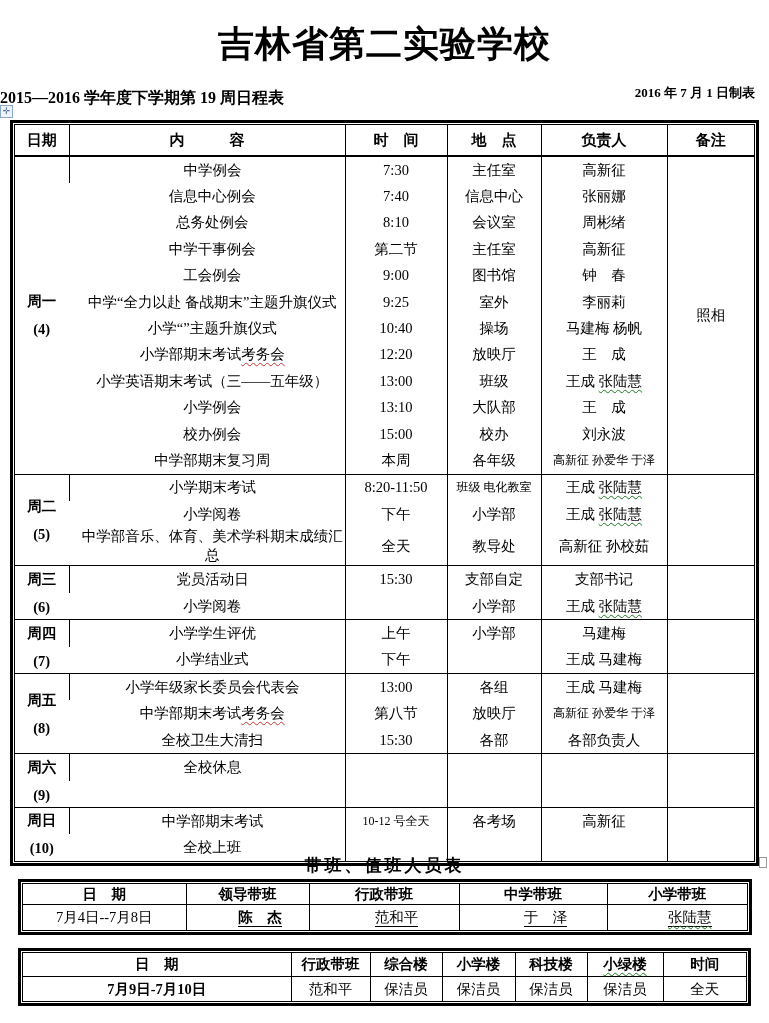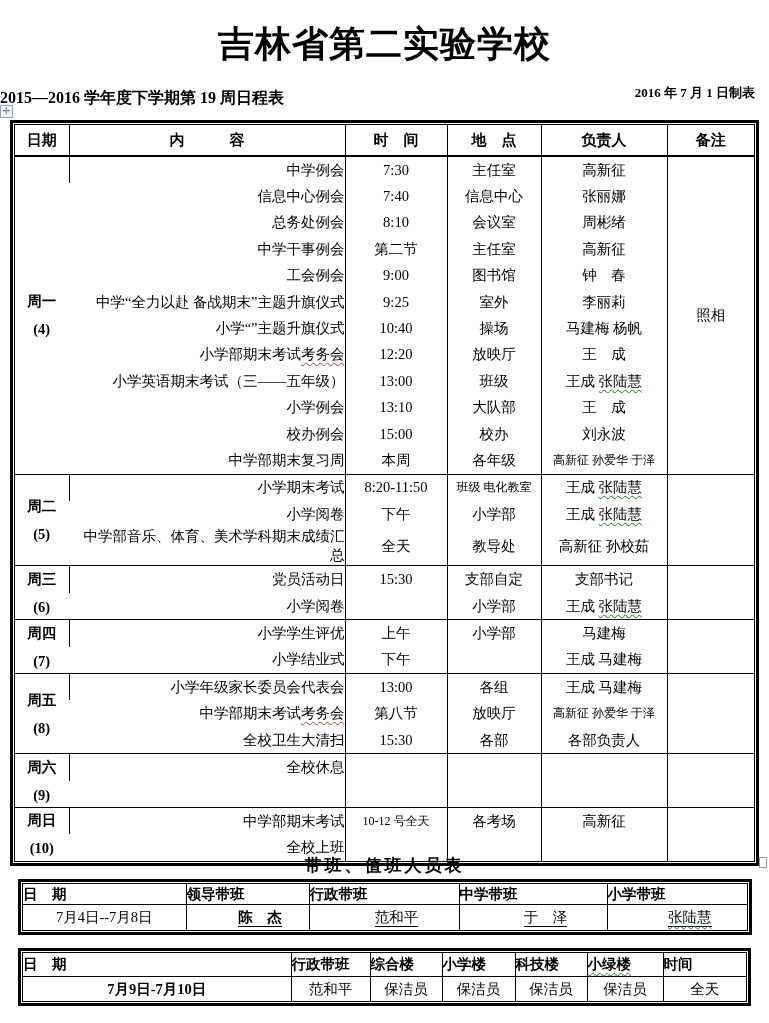--- a/index.html
+++ b/index.html
@@ -35,33 +35,33 @@
   
   .sched-wrap{position:absolute;left:10px;top:120px;width:741px;}
   table{border-collapse:collapse;table-layout:fixed;width:100%;}
   .sched th{
     height:30px;font-size:15px;font-weight:bold;text-align:center;
     border-bottom:2px solid #000;padding:0;
   }
   .sched td{height:26.4px;font-size:14.5px;padding:0;text-align:center;vertical-align:middle;}
   .sched th + th, .sched td + td{border-left:1px solid #000;}
   .sched tbody tr:first-child td{border-top:1px solid #000;}
-  .sched td.content-cell{text-align:right;padding-left:11px;}
+  .sched td.content-cell{text-align:center;padding-left:11px;}
   .sched td.day-cell{font-weight:bold;}
   .sched td.day-cell div{line-height:24px;}
   .sched td.day-cell div + div{margin-top:4px;}
   .sched td.xs{font-size:12px;}
   
   .duty-title{
     position:absolute;top:854px;left:0;width:100%;text-align:center;
     font-family:"Liberation Sans", sans-serif;font-weight:900;font-size:17px;letter-spacing:3px;
   }
   .duty-wrap{position:absolute;left:18px;top:879px;width:726px;}
   .clean-wrap{position:absolute;left:18px;top:948px;width:725px;}
-  .sub th{font-size:14.5px;font-weight:bold;text-align:left;border-bottom:1.5px solid #000;padding:0;}
+  .sub th{font-size:14.5px;font-weight:bold;text-align:center;border-bottom:1.5px solid #000;padding:0;}
   .sub th + th, .sub td + td{border-left:1.5px solid #000;}
   .sub td{font-size:14.5px;text-align:center;padding:0;vertical-align:middle;}
   .duty-tbl th{height:20px;}
   .duty-tbl td{height:25px;}
   .clean-tbl th{height:23px;}
   .clean-tbl td{height:24px;}
   .clean-tbl td.b, .duty-tbl td.b{font-weight:bold;}
   .big-name{font-size:17px;font-weight:bold;}
   .uline{border-bottom:1px solid #000;padding-bottom:1px;margin-left:25px;}
   .sq-green{text-decoration:underline wavy #1e7a1e 1px;text-underline-offset:3px;}

